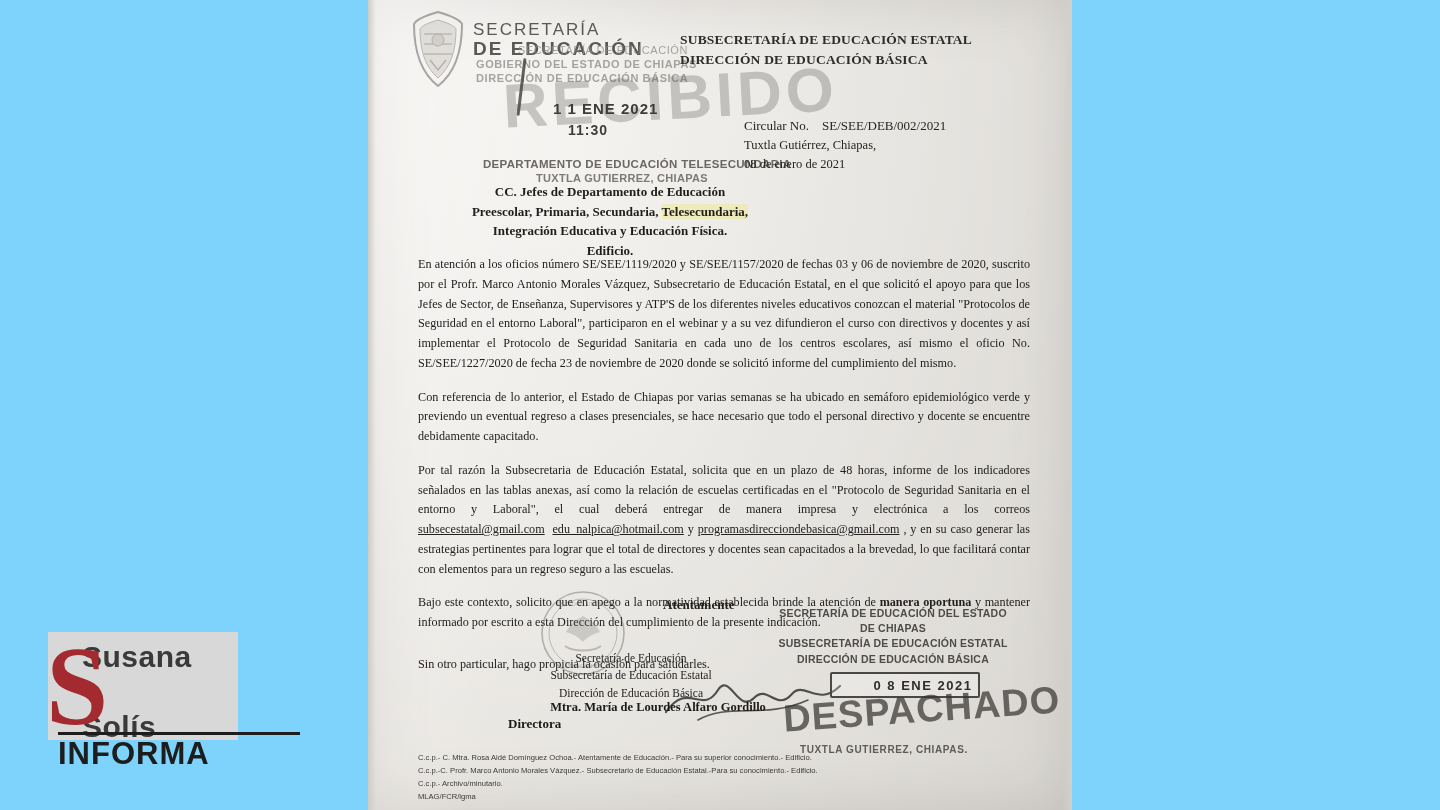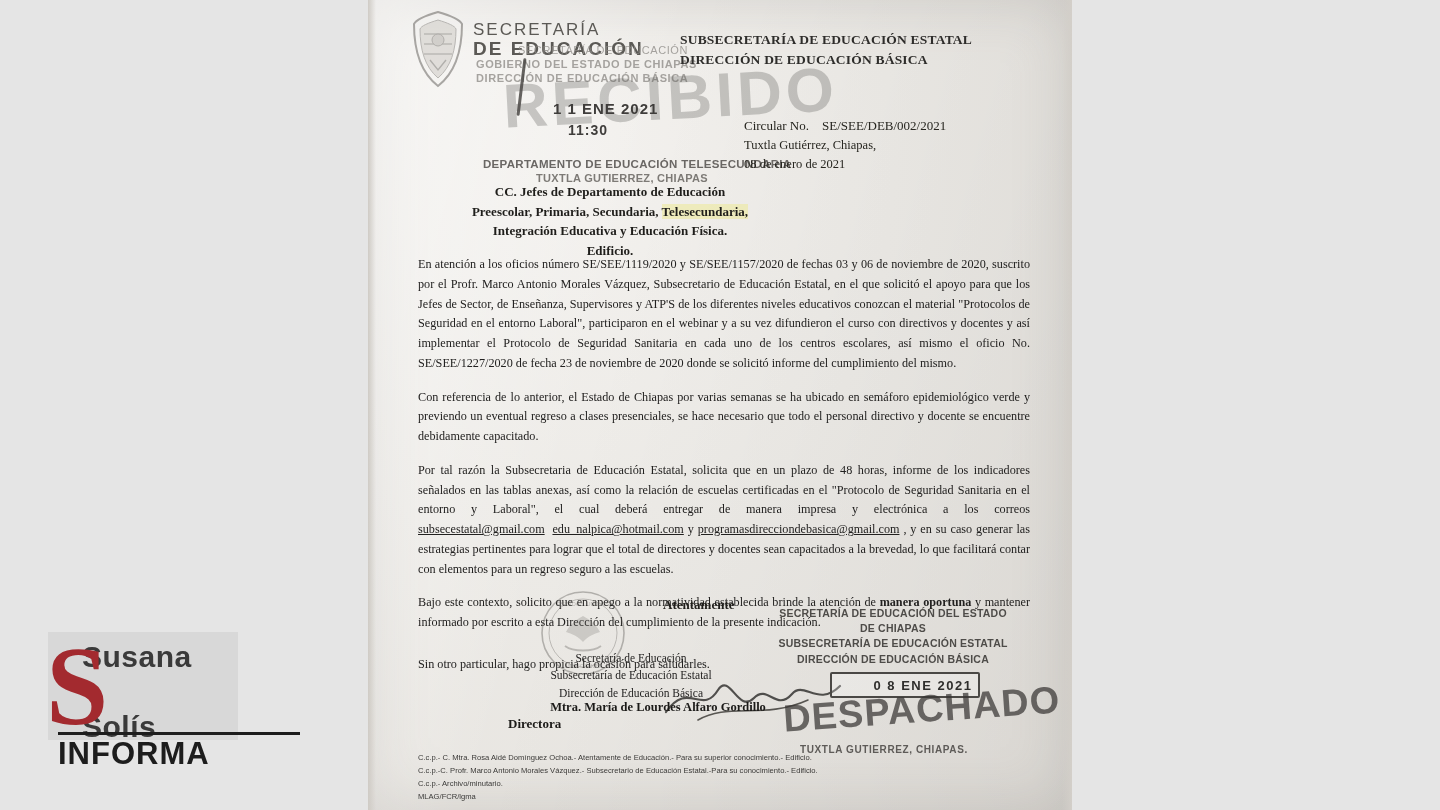--- a/index.html
+++ b/index.html
@@ -5,21 +5,21 @@
   html,body{margin:0;padding:0;}
   body{
     width:1440px;height:810px;
     background:#ffffff;
     font-family:"Liberation Serif", serif;
     overflow:hidden;
     position:relative;
   }
   #stage{
     position:absolute;inset:0;
-    background:#e5e5e5;
+    background:#7dd3fc;
   }
   
   .sheet{
     position:absolute;
     left:368px;top:0;width:704px;height:810px;
     background:
       radial-gradient(ellipse at 30% 20%, #f3f1ee 0%, #eceae6 45%, #e4e1dc 100%);
     box-shadow:inset 0 0 60px rgba(120,115,110,.22);
     overflow:hidden;
   }

